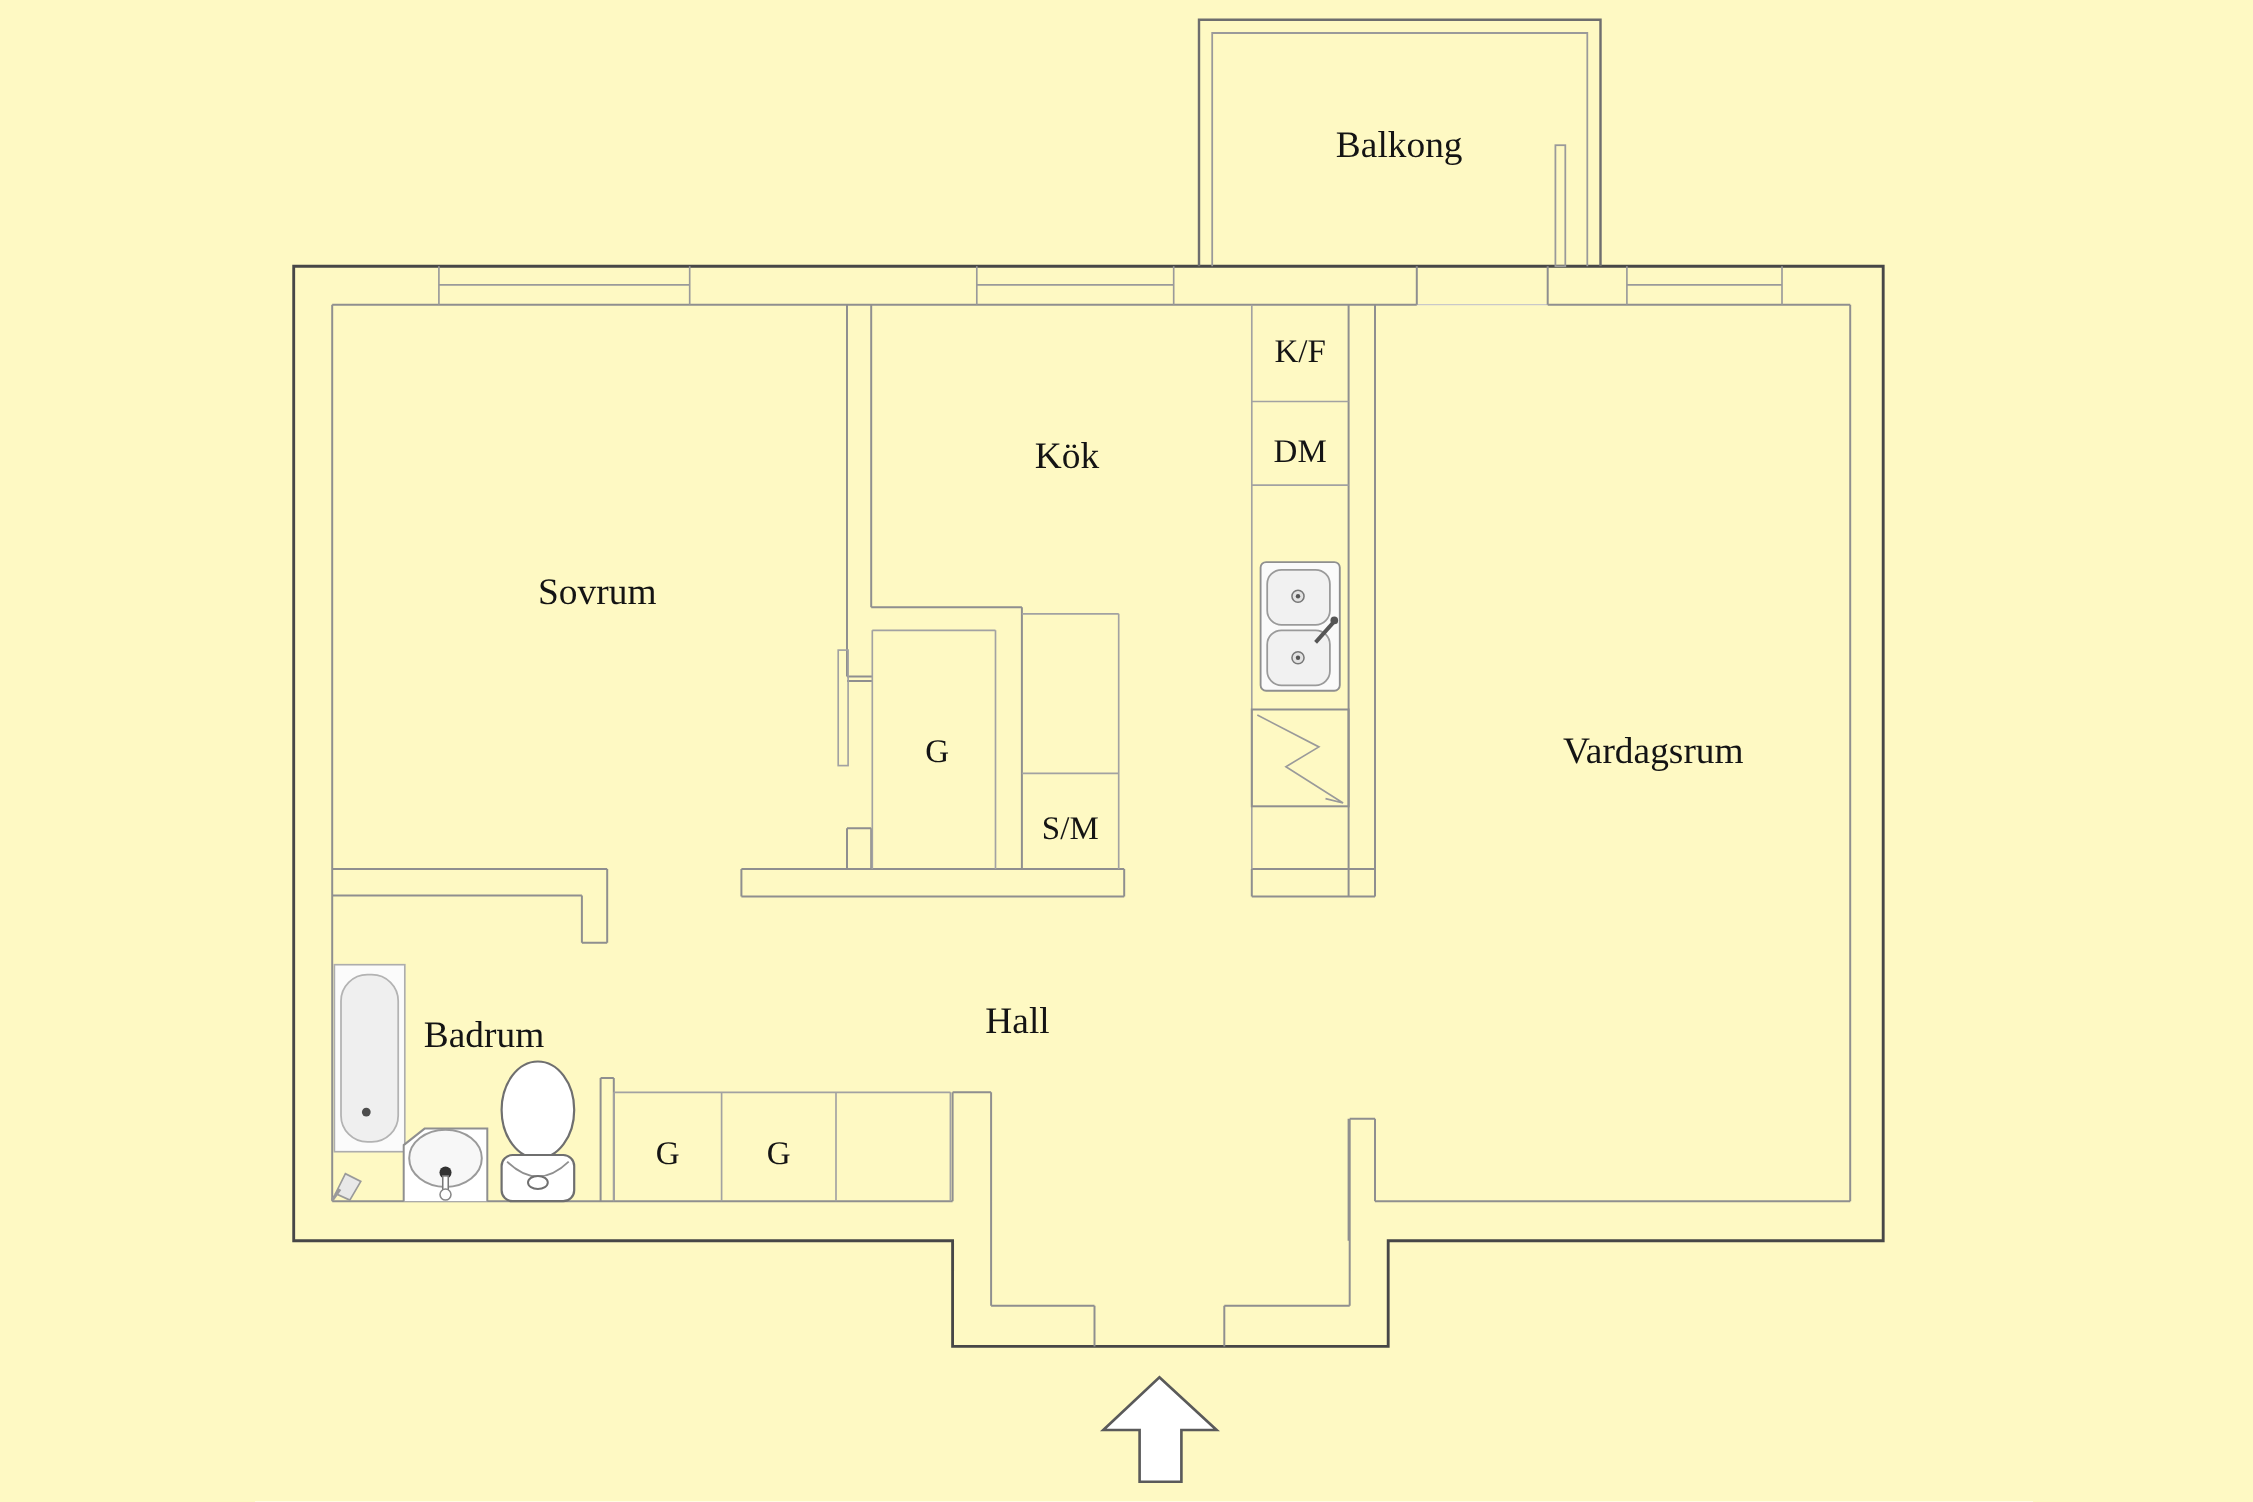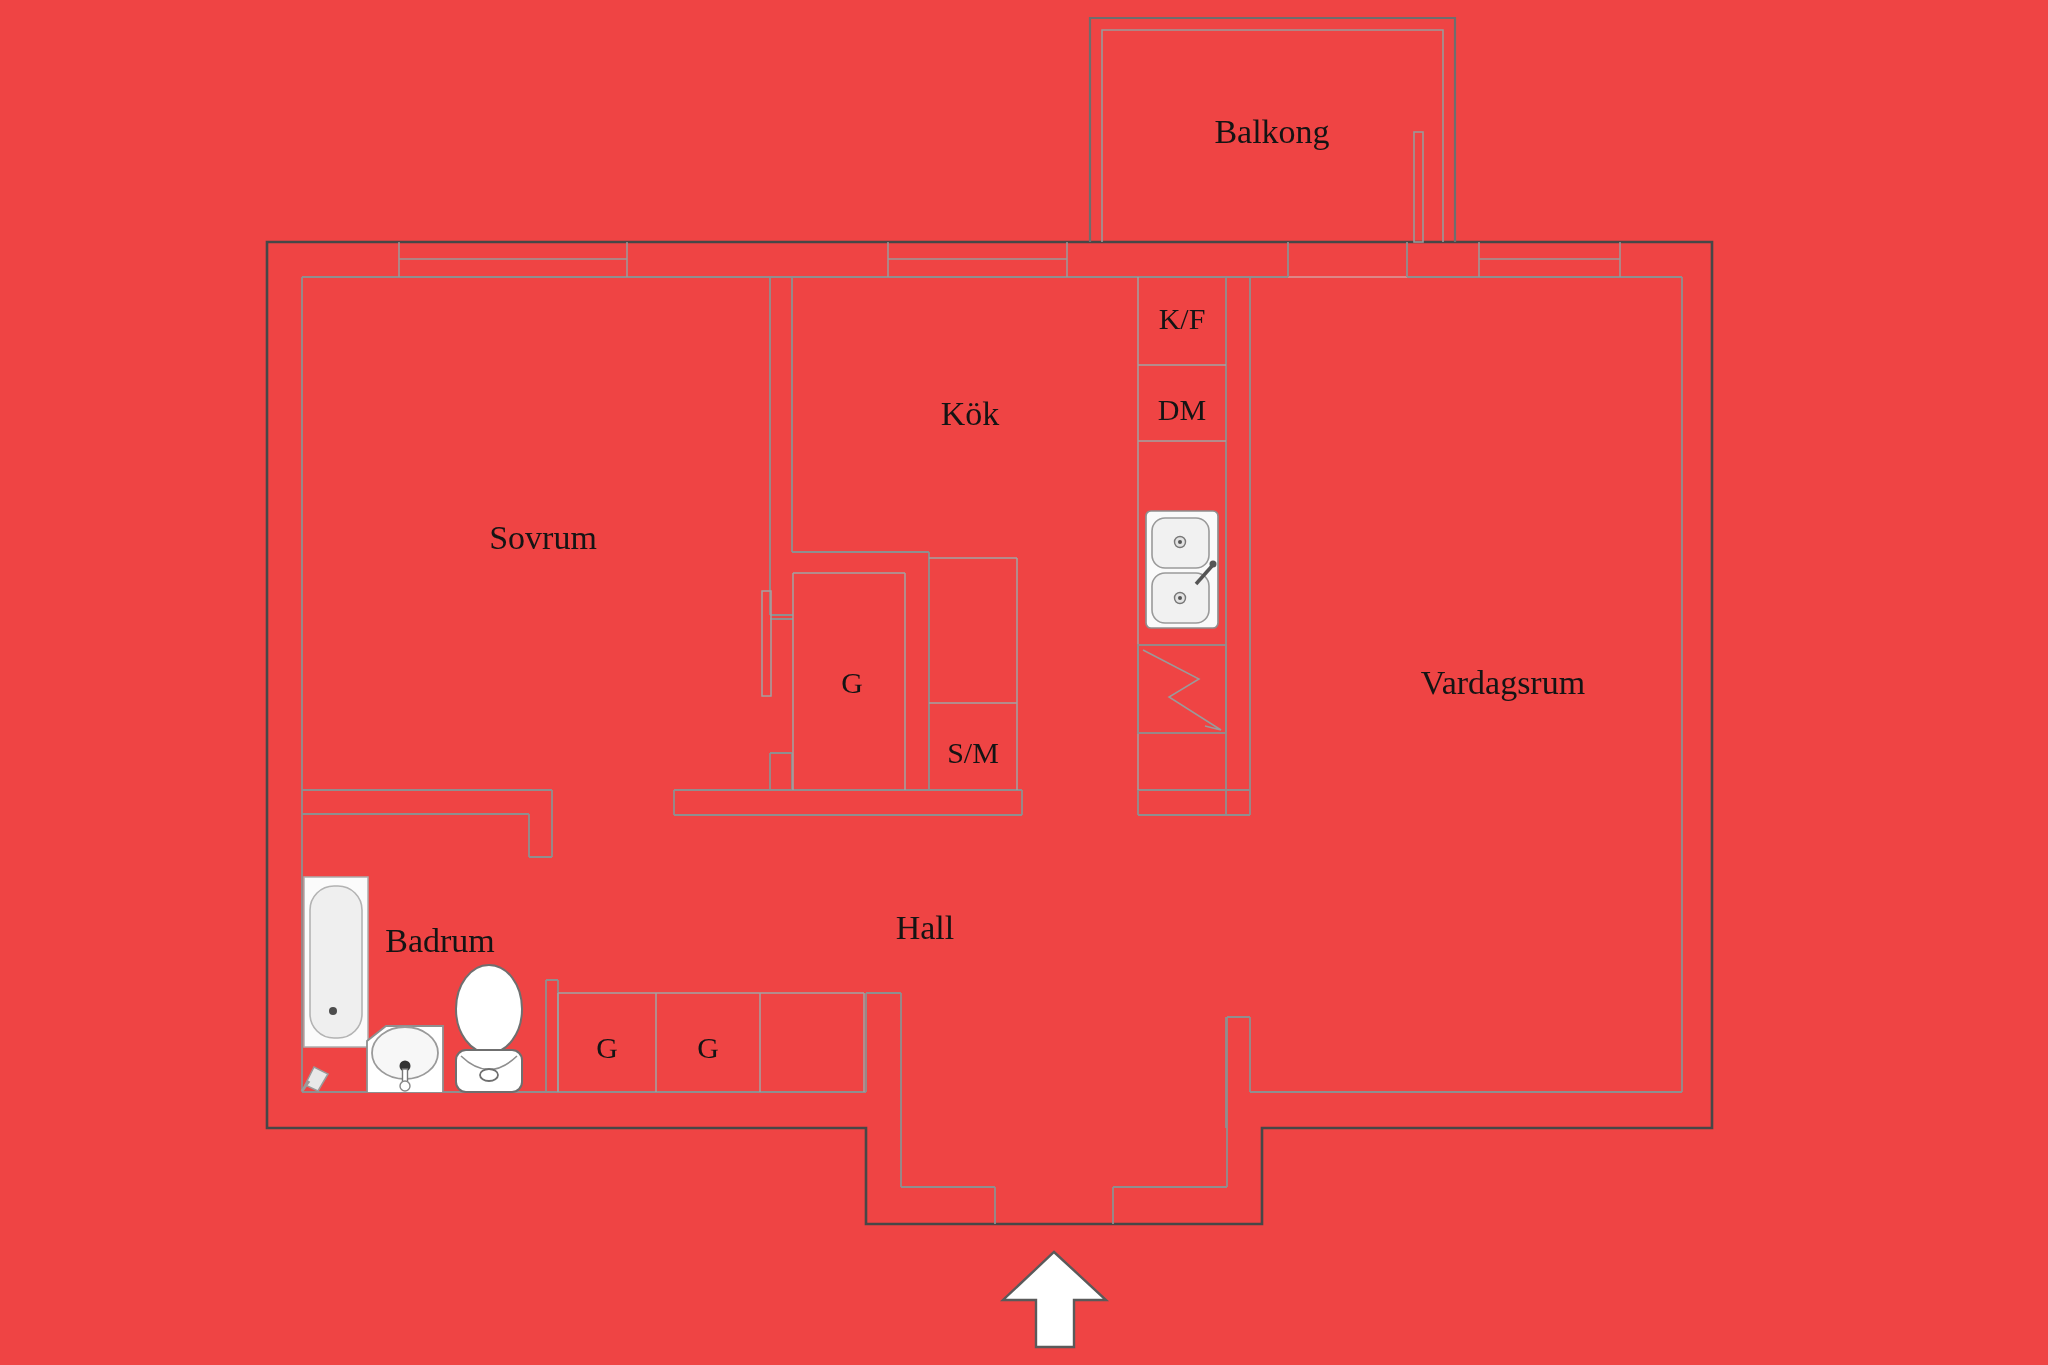--- a/index.html
+++ b/index.html
@@ -1,16 +1,16 @@
 <!DOCTYPE html>
 <html><head>
 <meta charset="utf-8">
 <style>
   html,body{margin:0;padding:0;background:#ffffff;}
-  .stage{position:relative;width:2048px;height:1365px;background:#ef4444;overflow:hidden;
+  .stage{position:relative;width:2048px;height:1365px;background:#fef9c3;overflow:hidden;
          font-family:"Liberation Serif","DejaVu Serif",serif;}
   svg{display:block}
   .room-label{font-family:"Liberation Serif","DejaVu Serif",serif;font-size:34px;fill:#141414;}
   .small-label{font-family:"Liberation Serif","DejaVu Serif",serif;font-size:30px;fill:#141414;}
   .ext{stroke:#474747;stroke-width:2.6;fill:none;}
   .bal{stroke:#6e6e6e;stroke-width:2.2;fill:none;}
   .bali{stroke:#9a9a9a;stroke-width:1.6;fill:none;}
   .inw{stroke:#8f8f8f;stroke-width:1.8;fill:none;}
   .win{stroke:#9a9a9a;stroke-width:1.5;fill:none;}
   .thr{stroke:#c9c9c9;stroke-width:1.2;fill:none;}

